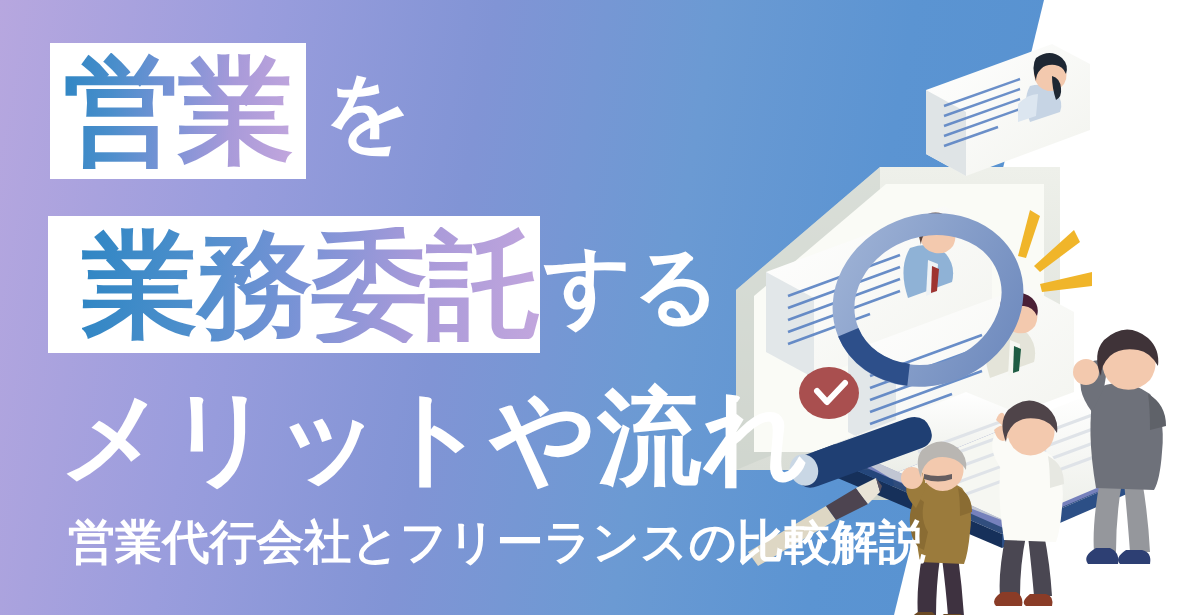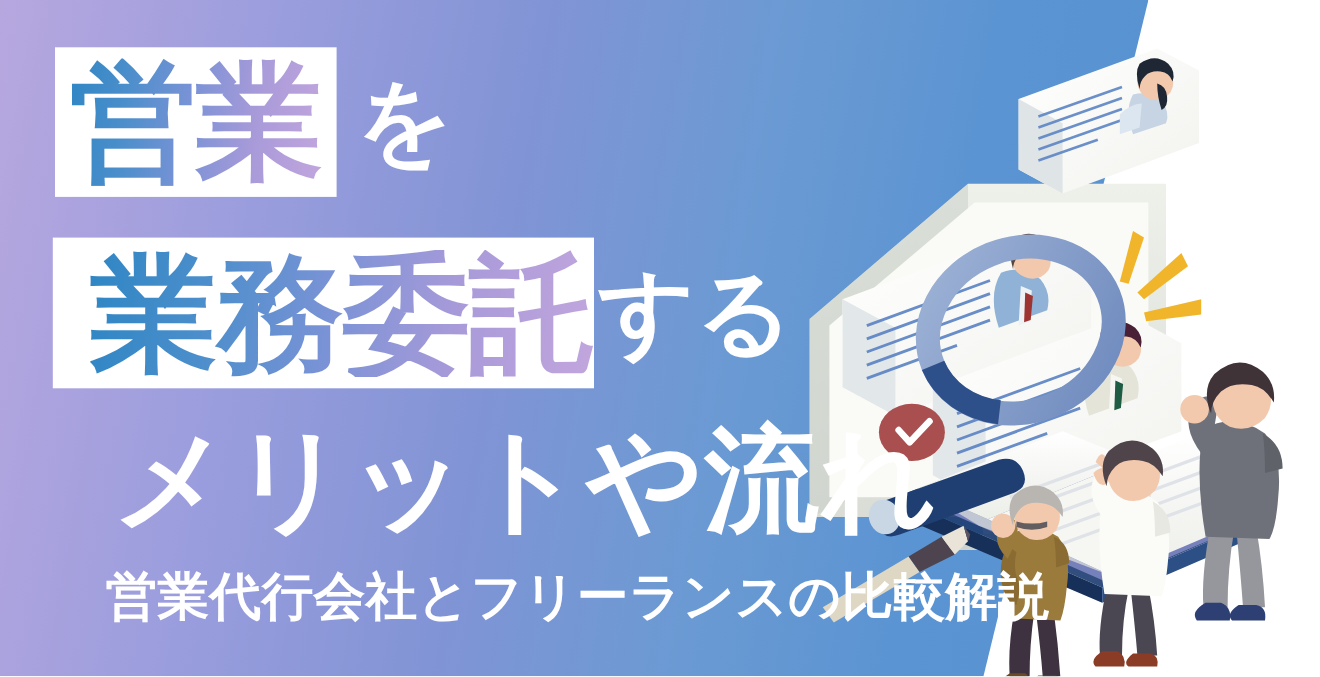--- a/index.html
+++ b/index.html
@@ -57,41 +57,40 @@
     -webkit-text-fill-color:transparent;
     font-weight:900;
     letter-spacing:-0.01em;
     white-space:nowrap;
   }
   .white-text{
     color:#ffffff;
     font-weight:900;
     white-space:nowrap;
     letter-spacing:0.01em;
-    margin-left:43px;
   }
 
   
   #line1{ left:50px; top:43px; }
   #line1 .hl-box{ width:256px; height:136px; }
   #line1 .grad-text{ font-size:116px; line-height:1; }
   #line1 .white-text{ font-size:86px; line-height:1; margin-left:18px; }
 
   
   #line2{ left:48px; top:216px; }
   #line2 .hl-box{ width:492px; height:137px; }
   #line2 .grad-text{ font-size:116px; line-height:1;margin-left:35px; }
   #line2 .white-text{ font-size:86px; line-height:1; margin-left:4px; }
 
   
   #line3{ left:60px; top:385px; }
   #line3 .white-text{ font-size:104px; line-height:1; }
 
   
-  #subtitle{ left:53px; top:518px; }
+  #subtitle{ left:68px; top:518px; }
   #subtitle .white-text{ font-size:47px; line-height:1; font-weight:900; letter-spacing:0.005em; }
 
   
   #illustration{
     position:absolute; right:0; top:0; width:470px; height:615px;
     z-index:30;
   }
   #illustration svg{ display:block; width:100%; height:100%; }
 </style>
 </head>

